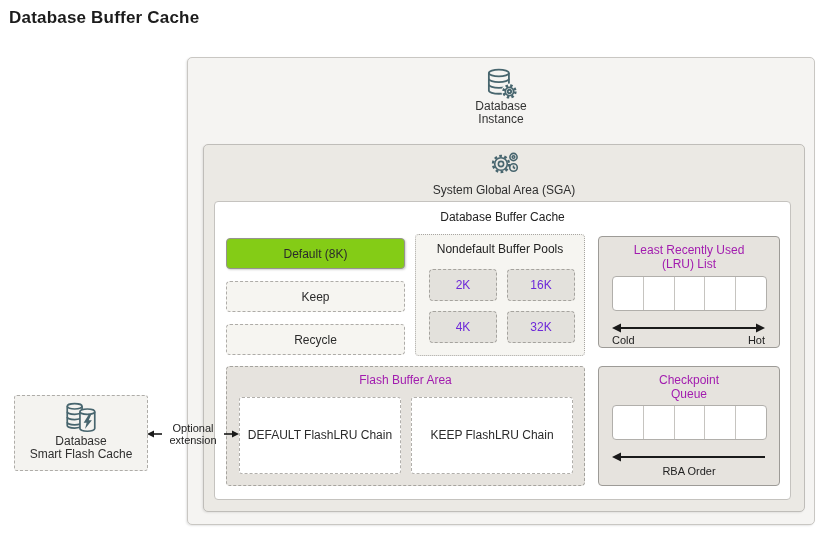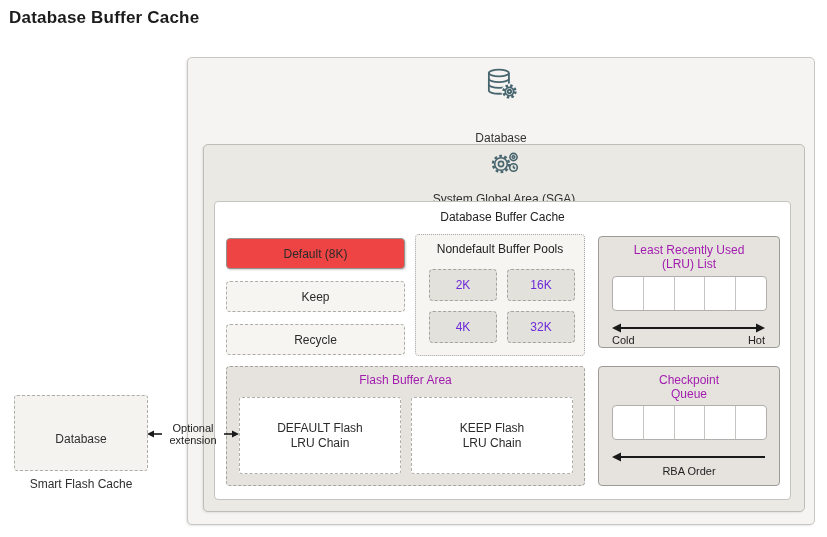--- a/index.html
+++ b/index.html
@@ -11,40 +11,40 @@
     position:absolute;left:9px;top:8px;font-size:17px;font-weight:700;
     color:#1c1c1c;letter-spacing:.2px;
   }
   
   .outer{
     position:absolute;left:187px;top:57px;width:626px;height:466px;
     background:#f5f4f2;border:1px solid #c9c7c3;border-radius:5px;
     box-shadow:-1px 1px 2px rgba(0,0,0,.10);
   }
   .inst-head{position:absolute;left:0;right:0;top:8px;display:flex;flex-direction:column;align-items:center;}
-  .lbl{font-size:12px;line-height:13px;color:#333;text-align:center;margin-top:32px;}
+  .lbl{font-size:12px;line-height:13px;color:#333;text-align:center;}
   
   .sga{
     position:absolute;left:15px;top:86px;width:600px;height:366px;
     background:#ebe9e4;border:1px solid #bfbdb9;border-radius:5px;
     box-shadow:-1px 1px 2px rgba(0,0,0,.08);
   }
   .sga-head{position:absolute;left:0;right:0;top:5px;display:flex;flex-direction:column;align-items:center;}
-  .sga-head .lbl{margin-top:17px;font-size:12px;color:#2f2f2f;}
+  .sga-head .lbl{margin-top:8px;font-size:12px;color:#2f2f2f;}
   
   .cache{
     position:absolute;left:10px;top:56px;width:575px;height:297px;
     background:#ffffff;border:1px solid #c5c3bf;border-radius:4px;
   }
   .cache-title{position:absolute;top:8px;left:0;right:0;text-align:center;font-size:12px;color:#222;}
   .box{
     position:absolute;display:flex;align-items:center;justify-content:center;
     font-size:12px;color:#2b2b2b;border-radius:4px;
   }
-  .solidbox{background:#ef4444;border:1px solid #96948f;box-shadow:1px 1px 2px rgba(0,0,0,.18);}
+  .solidbox{background:#84cc16;border:1px solid #96948f;box-shadow:1px 1px 2px rgba(0,0,0,.18);}
   .dashedbox{background:#f6f5f1;border:1px dashed #aeaca8;}
   .pool-default{left:11px;top:36px;width:177px;height:29px;}
   .pool-keep{left:11px;top:79px;width:177px;height:29px;}
   .pool-recycle{left:11px;top:122px;width:177px;height:29px;}
   
   .nondefault{
     position:absolute;left:200px;top:32px;width:168px;height:120px;
     background:#f6f5f1;border:1px dotted #a8a6a2;border-radius:4px;
   }
   .nd-title{position:absolute;top:7px;left:0;right:0;text-align:center;font-size:12px;color:#222;}
@@ -70,21 +70,21 @@
   .cell{flex:1;border-right:1px solid #c6c4c0;}
   .cell:last-child{border-right:none;}
   .lru .cells{top:39px;} .checkpoint .cells{top:38px;}
   .arrow-strip{position:absolute;left:13px;width:153px;height:12px;}
   .lru .arrow-strip{top:85px;} .checkpoint .arrow-strip{top:84px;}
   .end-label{position:absolute;font-size:11px;color:#222;}
   .cold{left:13px;top:97px;} .hot{right:14px;top:97px;}
   .rba{position:absolute;top:98px;left:0;right:0;text-align:center;font-size:11px;color:#222;}
   .chain{
     position:absolute;width:160px;height:75px;background:#fff;
-    border:1px dashed #b1afab;border-radius:3px;display:flex;flex-direction:column;
+    border:1px dashed #b1afab;border-radius:3px;display:flex;flex-direction:row;
     align-items:center;justify-content:center;font-size:12px;line-height:15px;color:#2b2b2b;
   }
   .chain1{left:12px;top:30px;} .chain2{left:184px;top:30px;}
   
   .smartflash{
     position:absolute;left:14px;top:395px;width:134px;height:76px;
     background:#f4f3f0;border:1px dashed #aeaca8;border-radius:3px;
     display:flex;flex-direction:column;align-items:center;padding-top:5px;box-sizing:border-box;
   }
   .smartflash .lbl{font-size:12px;line-height:13px;color:#2f2f2f;}

